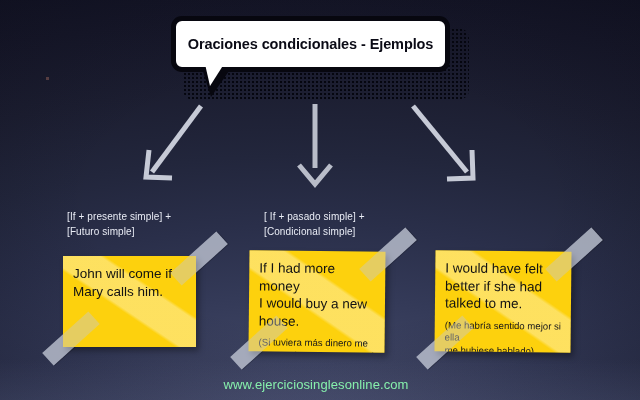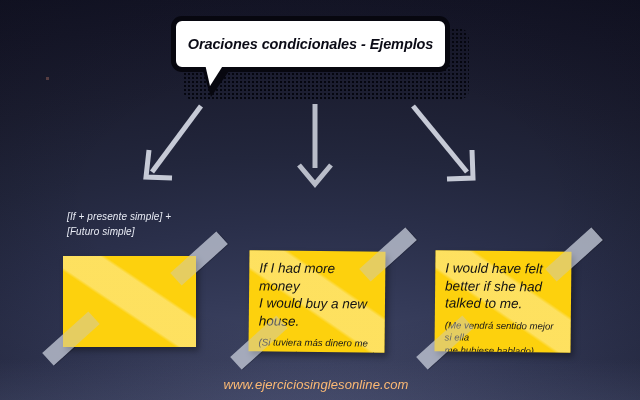--- a/index.html
+++ b/index.html
@@ -7,21 +7,20 @@
     padding: 0;
     background: #0f1020;
   }
   #stage {
     position: relative;
     width: 640px;
     height: 400px;
     overflow: hidden;
     font-family: "Liberation Sans", sans-serif;
     background: #1b1c30;
-    font-style: italic;
   }
 
   
   .bg-base {
     position: absolute;
     inset: 0;
     background:
       radial-gradient(ellipse 150% 115% at 48% 108%,
         #4a5072 0%,
         #3e4463 16%,
@@ -180,21 +179,21 @@
   #note-0 { left: 63px;  top: 256px; width: 133px; height: 91px; }
   #note-1 { left: 249px; top: 251px; width: 136px; height: 101px; transform: rotate(0.6deg); }
   #note-2 { left: 435px; top: 251px; width: 136px; height: 101px; transform: rotate(0.6deg); }
 
   
   .footer-url {
     position: absolute;
     left: 0; right: 8px;
     top: 377px;
     text-align: center;
-    color: #fdba74;
+    color: #86efac;
     font-size: 13px;
     letter-spacing: 0.1px;
   }
 </style>
 </head>
 <body>
 
 <div id="stage">
 
   <div class="bg-base"></div>
@@ -225,25 +224,29 @@
     </g>
   </svg>
 
   <div class="col-label" id="label-0">[If + presente simple] +
 [Futuro simple]</div>
   <div class="note-group">
     <div class="tape" style="left:168px; top:250px; width:62px; height:17px;"></div>
     <div class="tape" style="left:40px; top:330px; width:62px; height:17px;"></div>
     <div class="note" id="note-0">
       <div class="note-sheen"></div>
+      <div class="note-main">John will come if
+Mary calls him.</div>
     </div>
     <div class="tape" style="left:168px; top:250px; width:62px; height:17px; background:rgba(196,201,214,0.42); box-shadow:none;"></div>
     <div class="tape" style="left:40px; top:330px; width:62px; height:17px; background:rgba(196,201,214,0.42); box-shadow:none;"></div>
   </div>
 
+  <div class="col-label" id="label-1">[ If + pasado simple] +
+[Condicional simple]</div>
   <div class="note-group">
     <div class="tape" style="left:357px; top:246px; width:62px; height:17px;"></div>
     <div class="tape" style="left:228px; top:334px; width:62px; height:17px;"></div>
     <div class="note" id="note-1">
       <div class="note-sheen"></div>
       <div class="note-main">If I had more money
 I would buy a new
 house.</div>
       <div class="note-trans">(Si tuviera más dinero me
 compraría una casa nueva)</div>
@@ -253,21 +256,21 @@
   </div>
 
   <div class="note-group">
     <div class="tape" style="left:543px; top:246px; width:62px; height:17px;"></div>
     <div class="tape" style="left:414px; top:334px; width:62px; height:17px;"></div>
     <div class="note" id="note-2">
       <div class="note-sheen"></div>
       <div class="note-main">I would have felt
 better if she had
 talked to me.</div>
-      <div class="note-trans">(Me vendrá sentido mejor si ella
+      <div class="note-trans">(Me habría sentido mejor si ella
 me hubiese hablado)</div>
     </div>
     <div class="tape" style="left:543px; top:246px; width:62px; height:17px; background:rgba(196,201,214,0.42); box-shadow:none;"></div>
     <div class="tape" style="left:414px; top:334px; width:62px; height:17px; background:rgba(196,201,214,0.42); box-shadow:none;"></div>
   </div>
 
   <div class="footer-url">www.ejerciciosinglesonline.com</div>
 
 </div>
 

